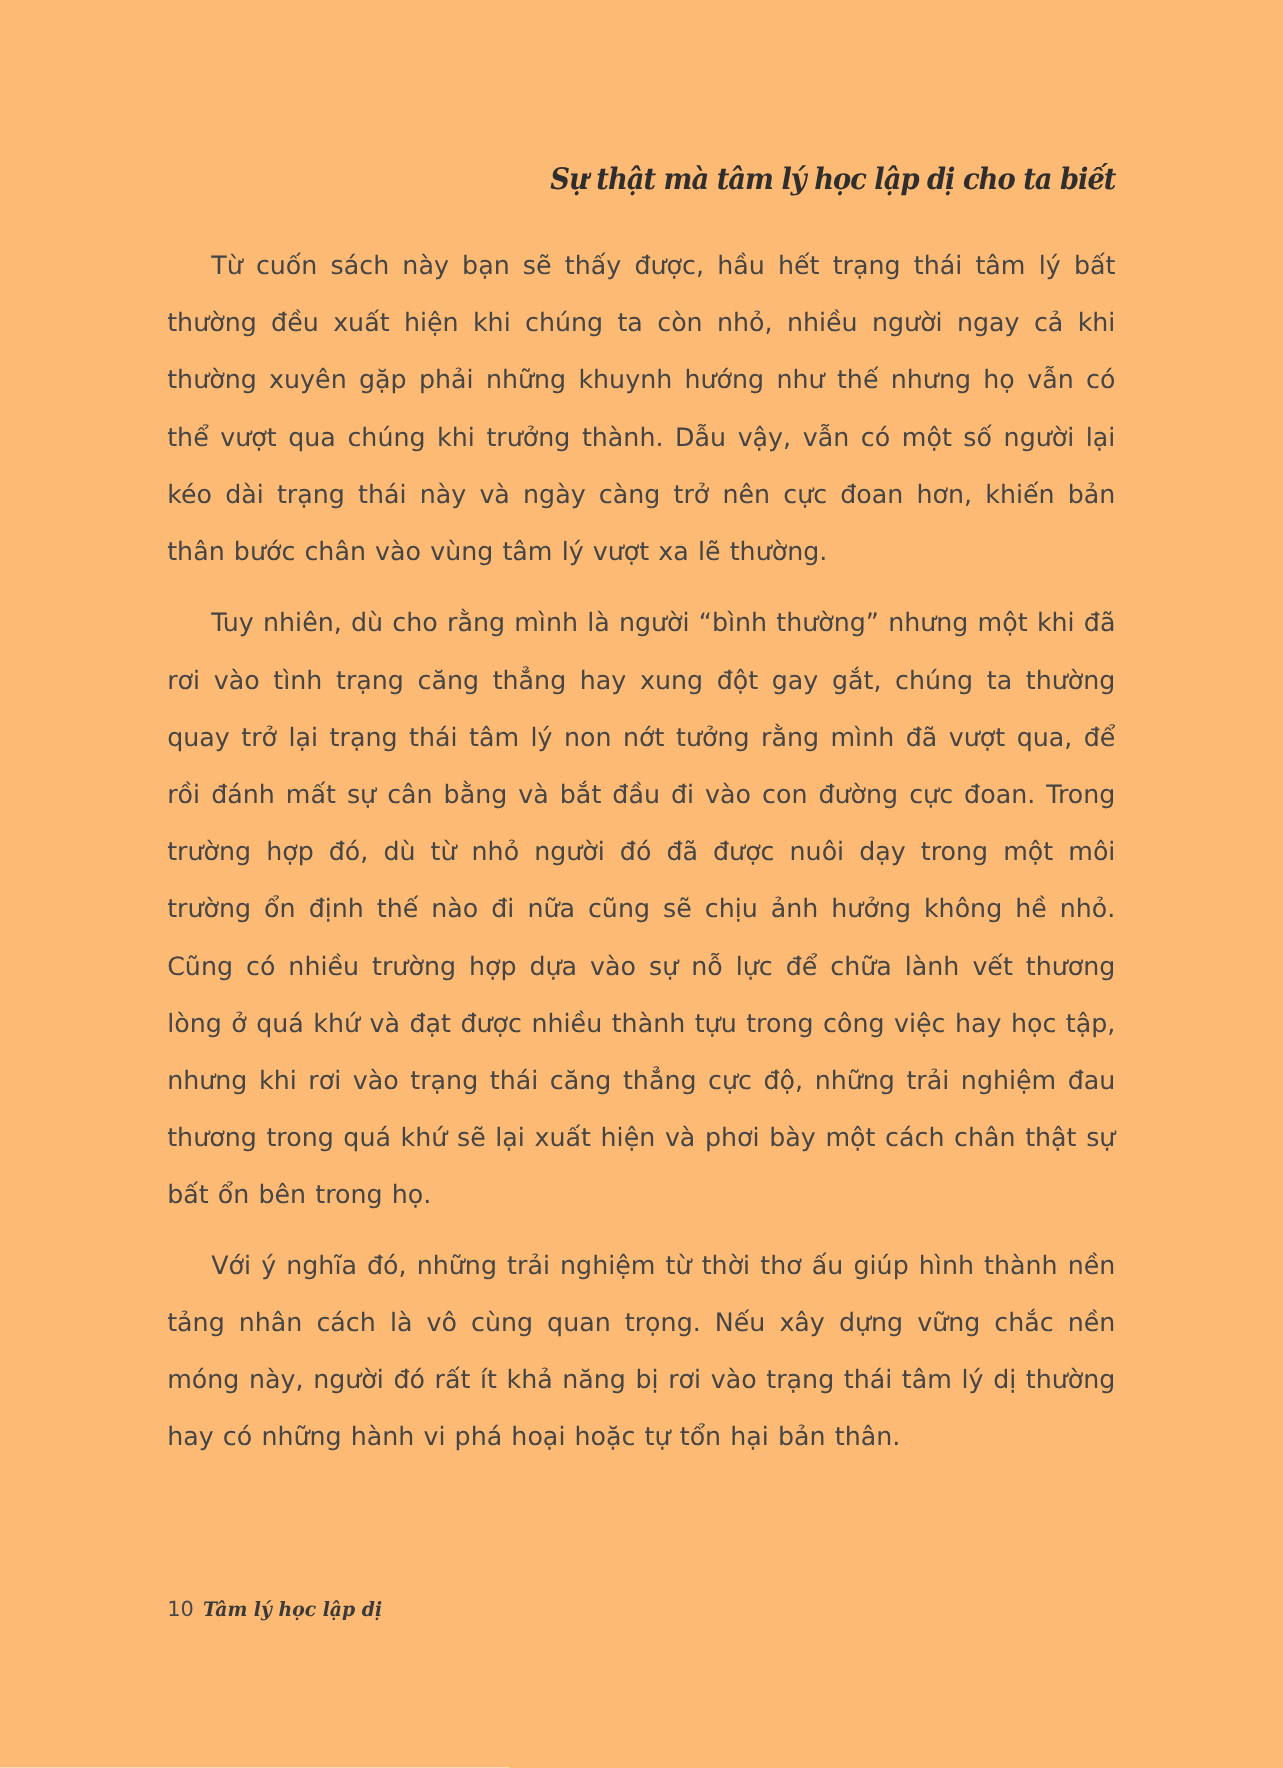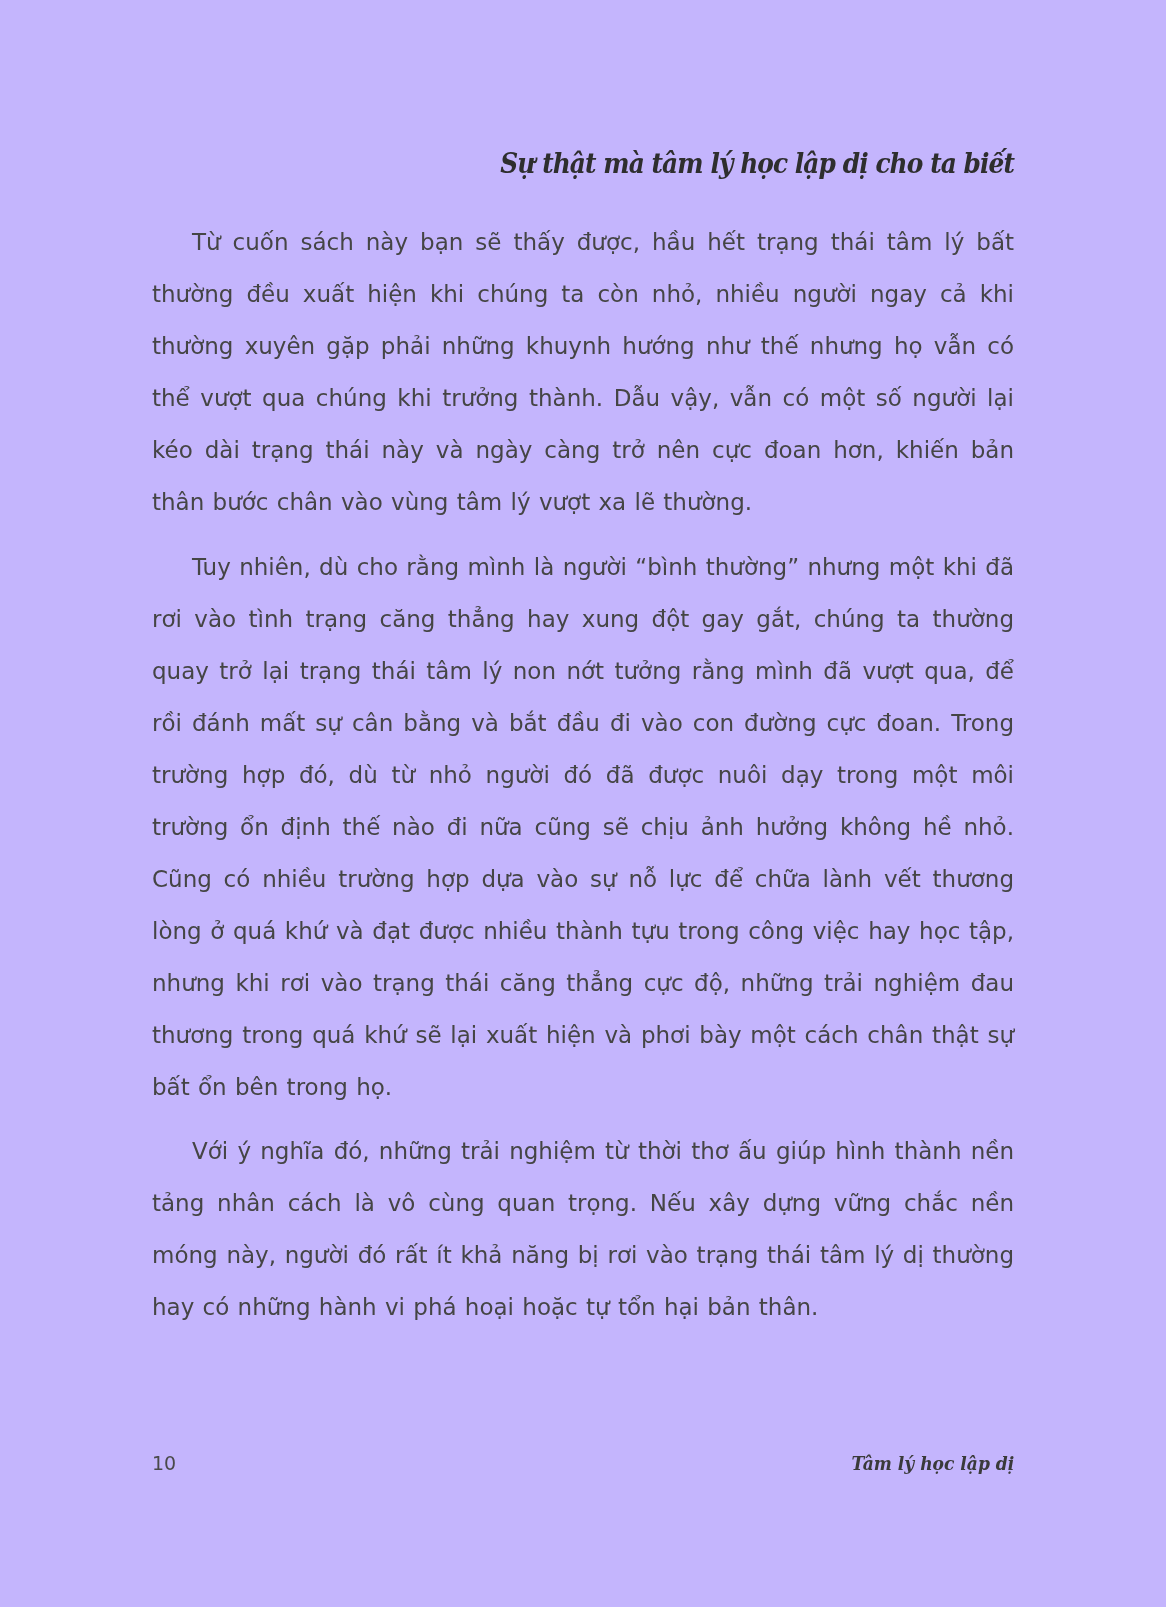--- a/index.html
+++ b/index.html
@@ -5,21 +5,21 @@
   * { margin: 0; padding: 0; box-sizing: border-box; }
   html, body {
     background: #ffffff;
     font-family: "DejaVu Sans", sans-serif;
   }
   .page {
     position: relative;
     width: 1166px;
     height: 1607px;
     margin: 0 auto;
-    background: #c4b5fd;
+    background: #fdba74;
     overflow: hidden;
   }
   .content {
     position: absolute;
     left: 152px;
     top: 148px;
     width: 862px;
   }
   .running-header {
     text-align: right;
@@ -41,21 +41,20 @@
     text-indent: 40px;
     margin-bottom: 13px;
     word-spacing: 1px;
   }
   .footer {
     position: absolute;
     left: 152px;
     right: 152px;
     top: 1452px;
     display: flex;
-    justify-content: space-between;
     align-items: baseline;
   }
   .page-number {
     font-size: 19px;
     color: #4a4a4a;
     font-family: "DejaVu Sans", sans-serif;
   }
   .book-title {
     font-family: "DejaVu Serif", serif;
     font-style: italic;

